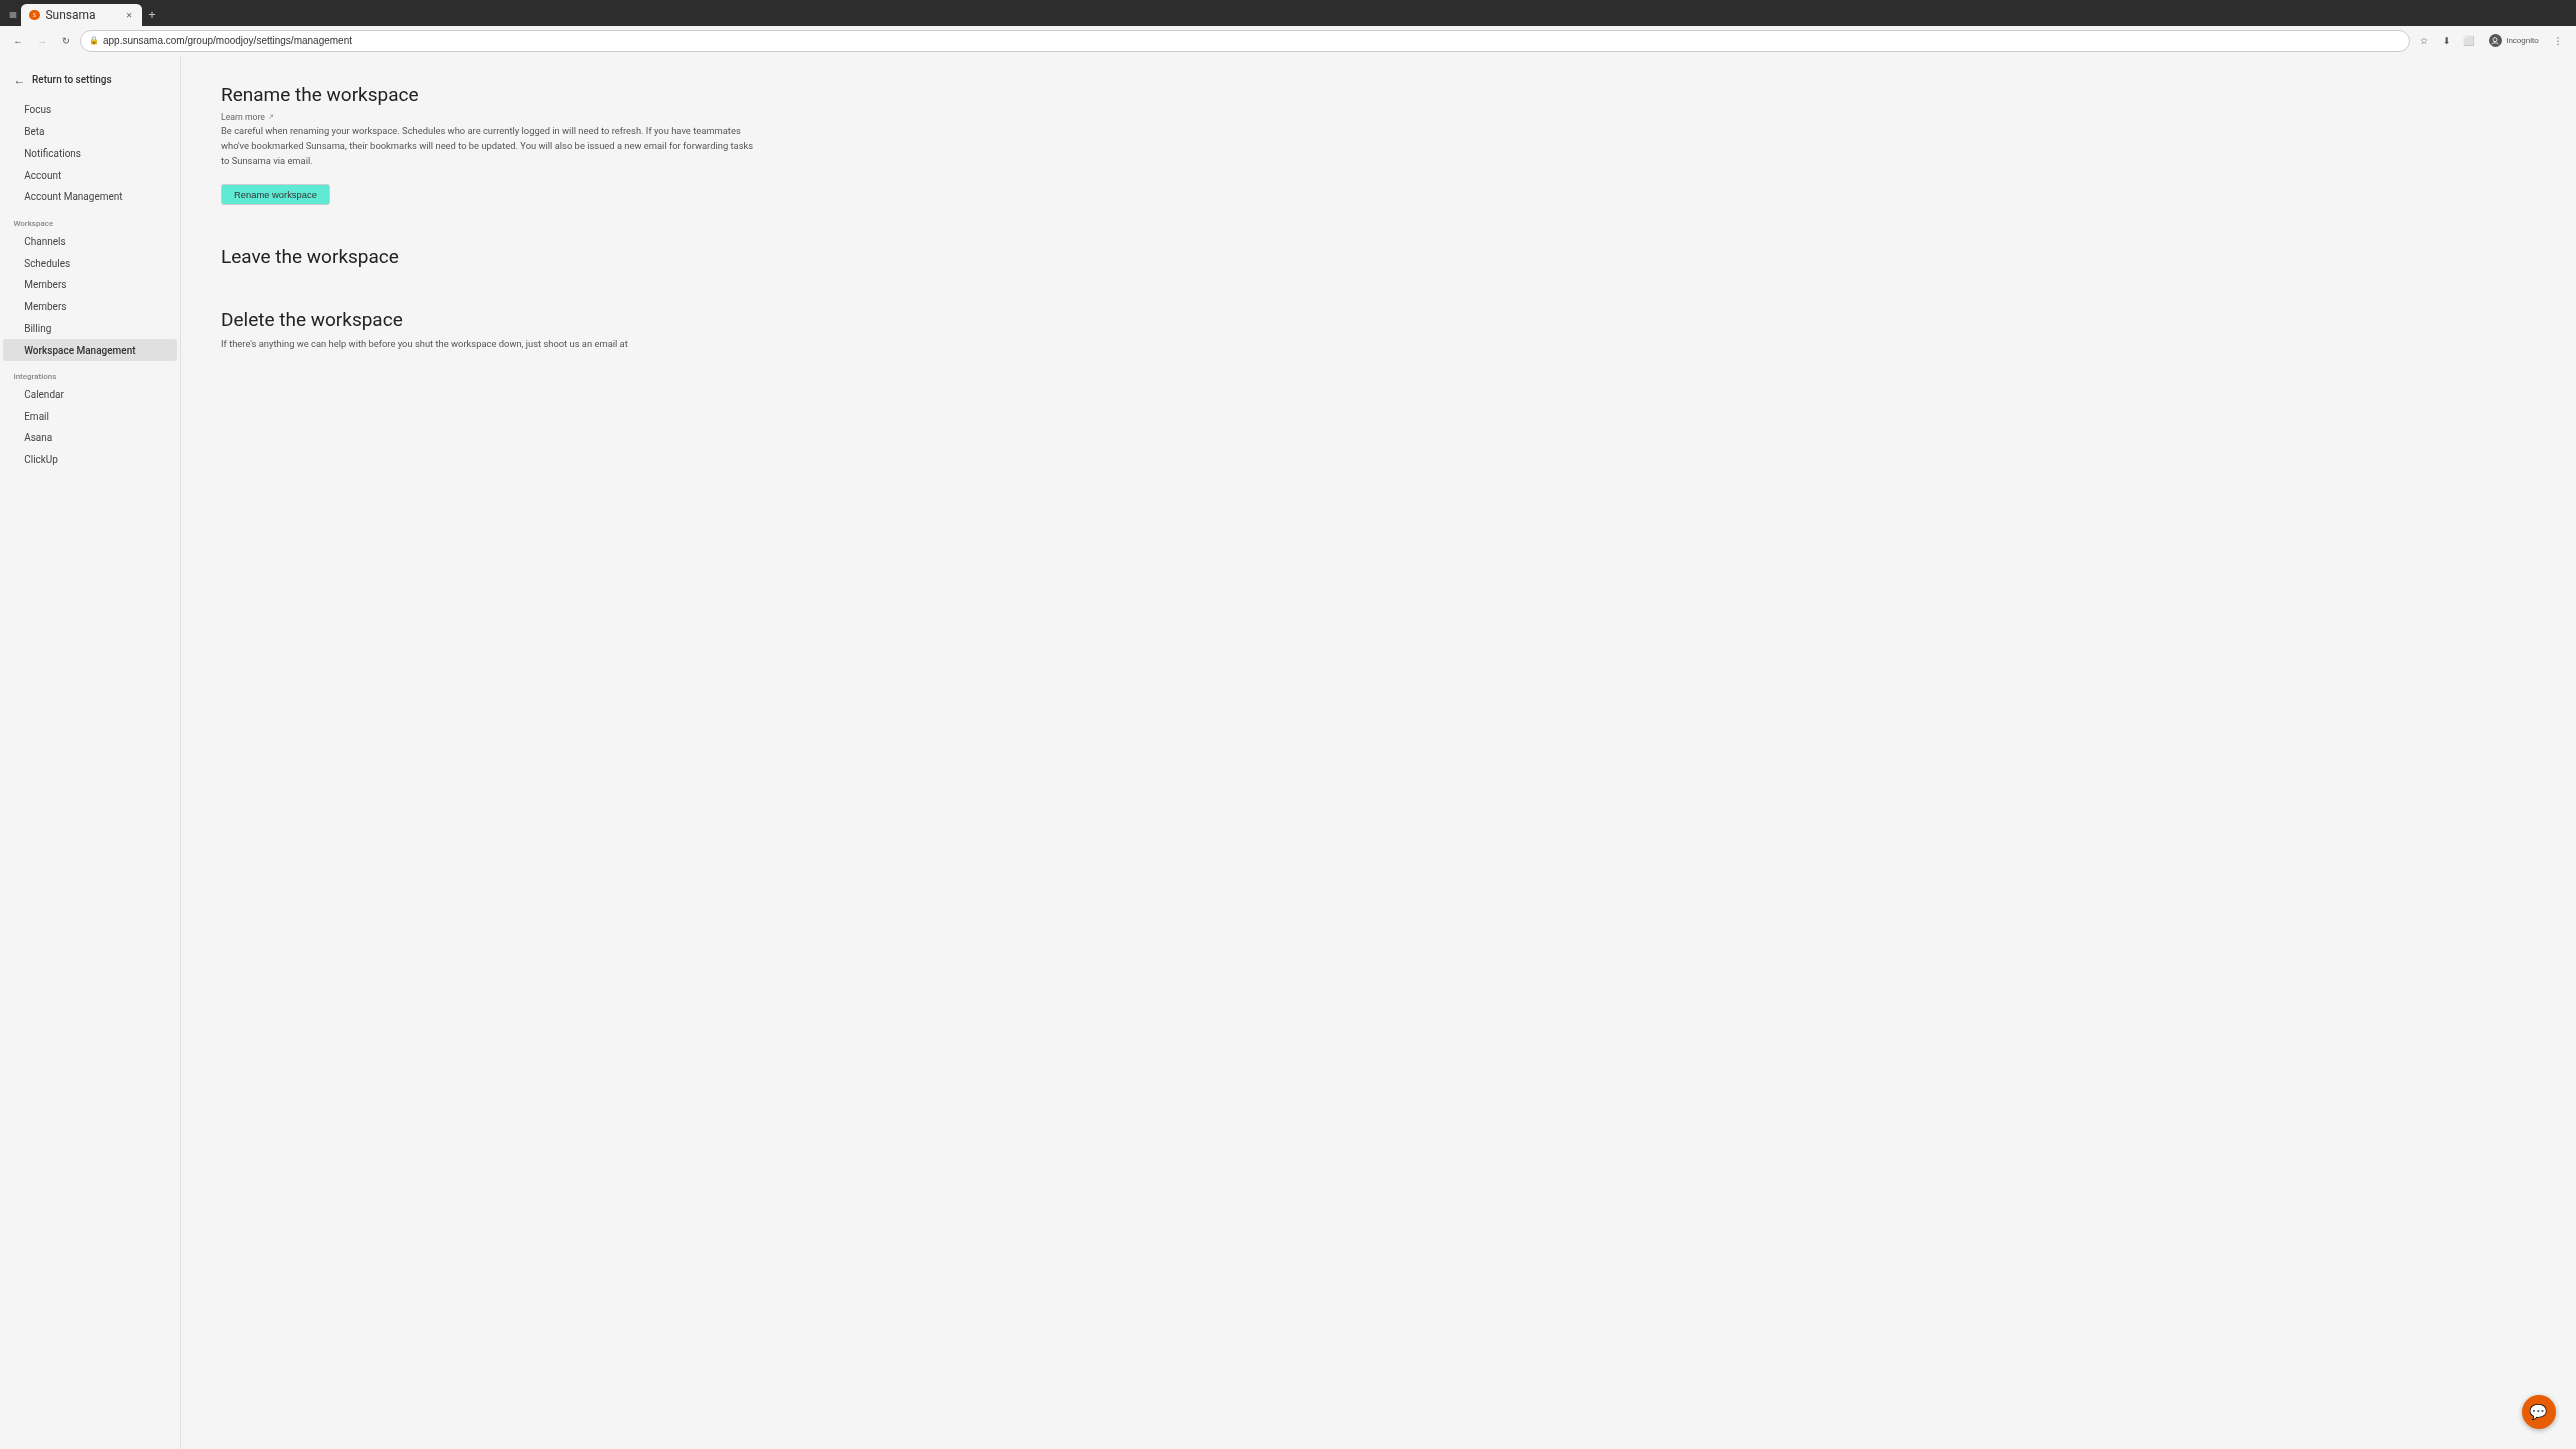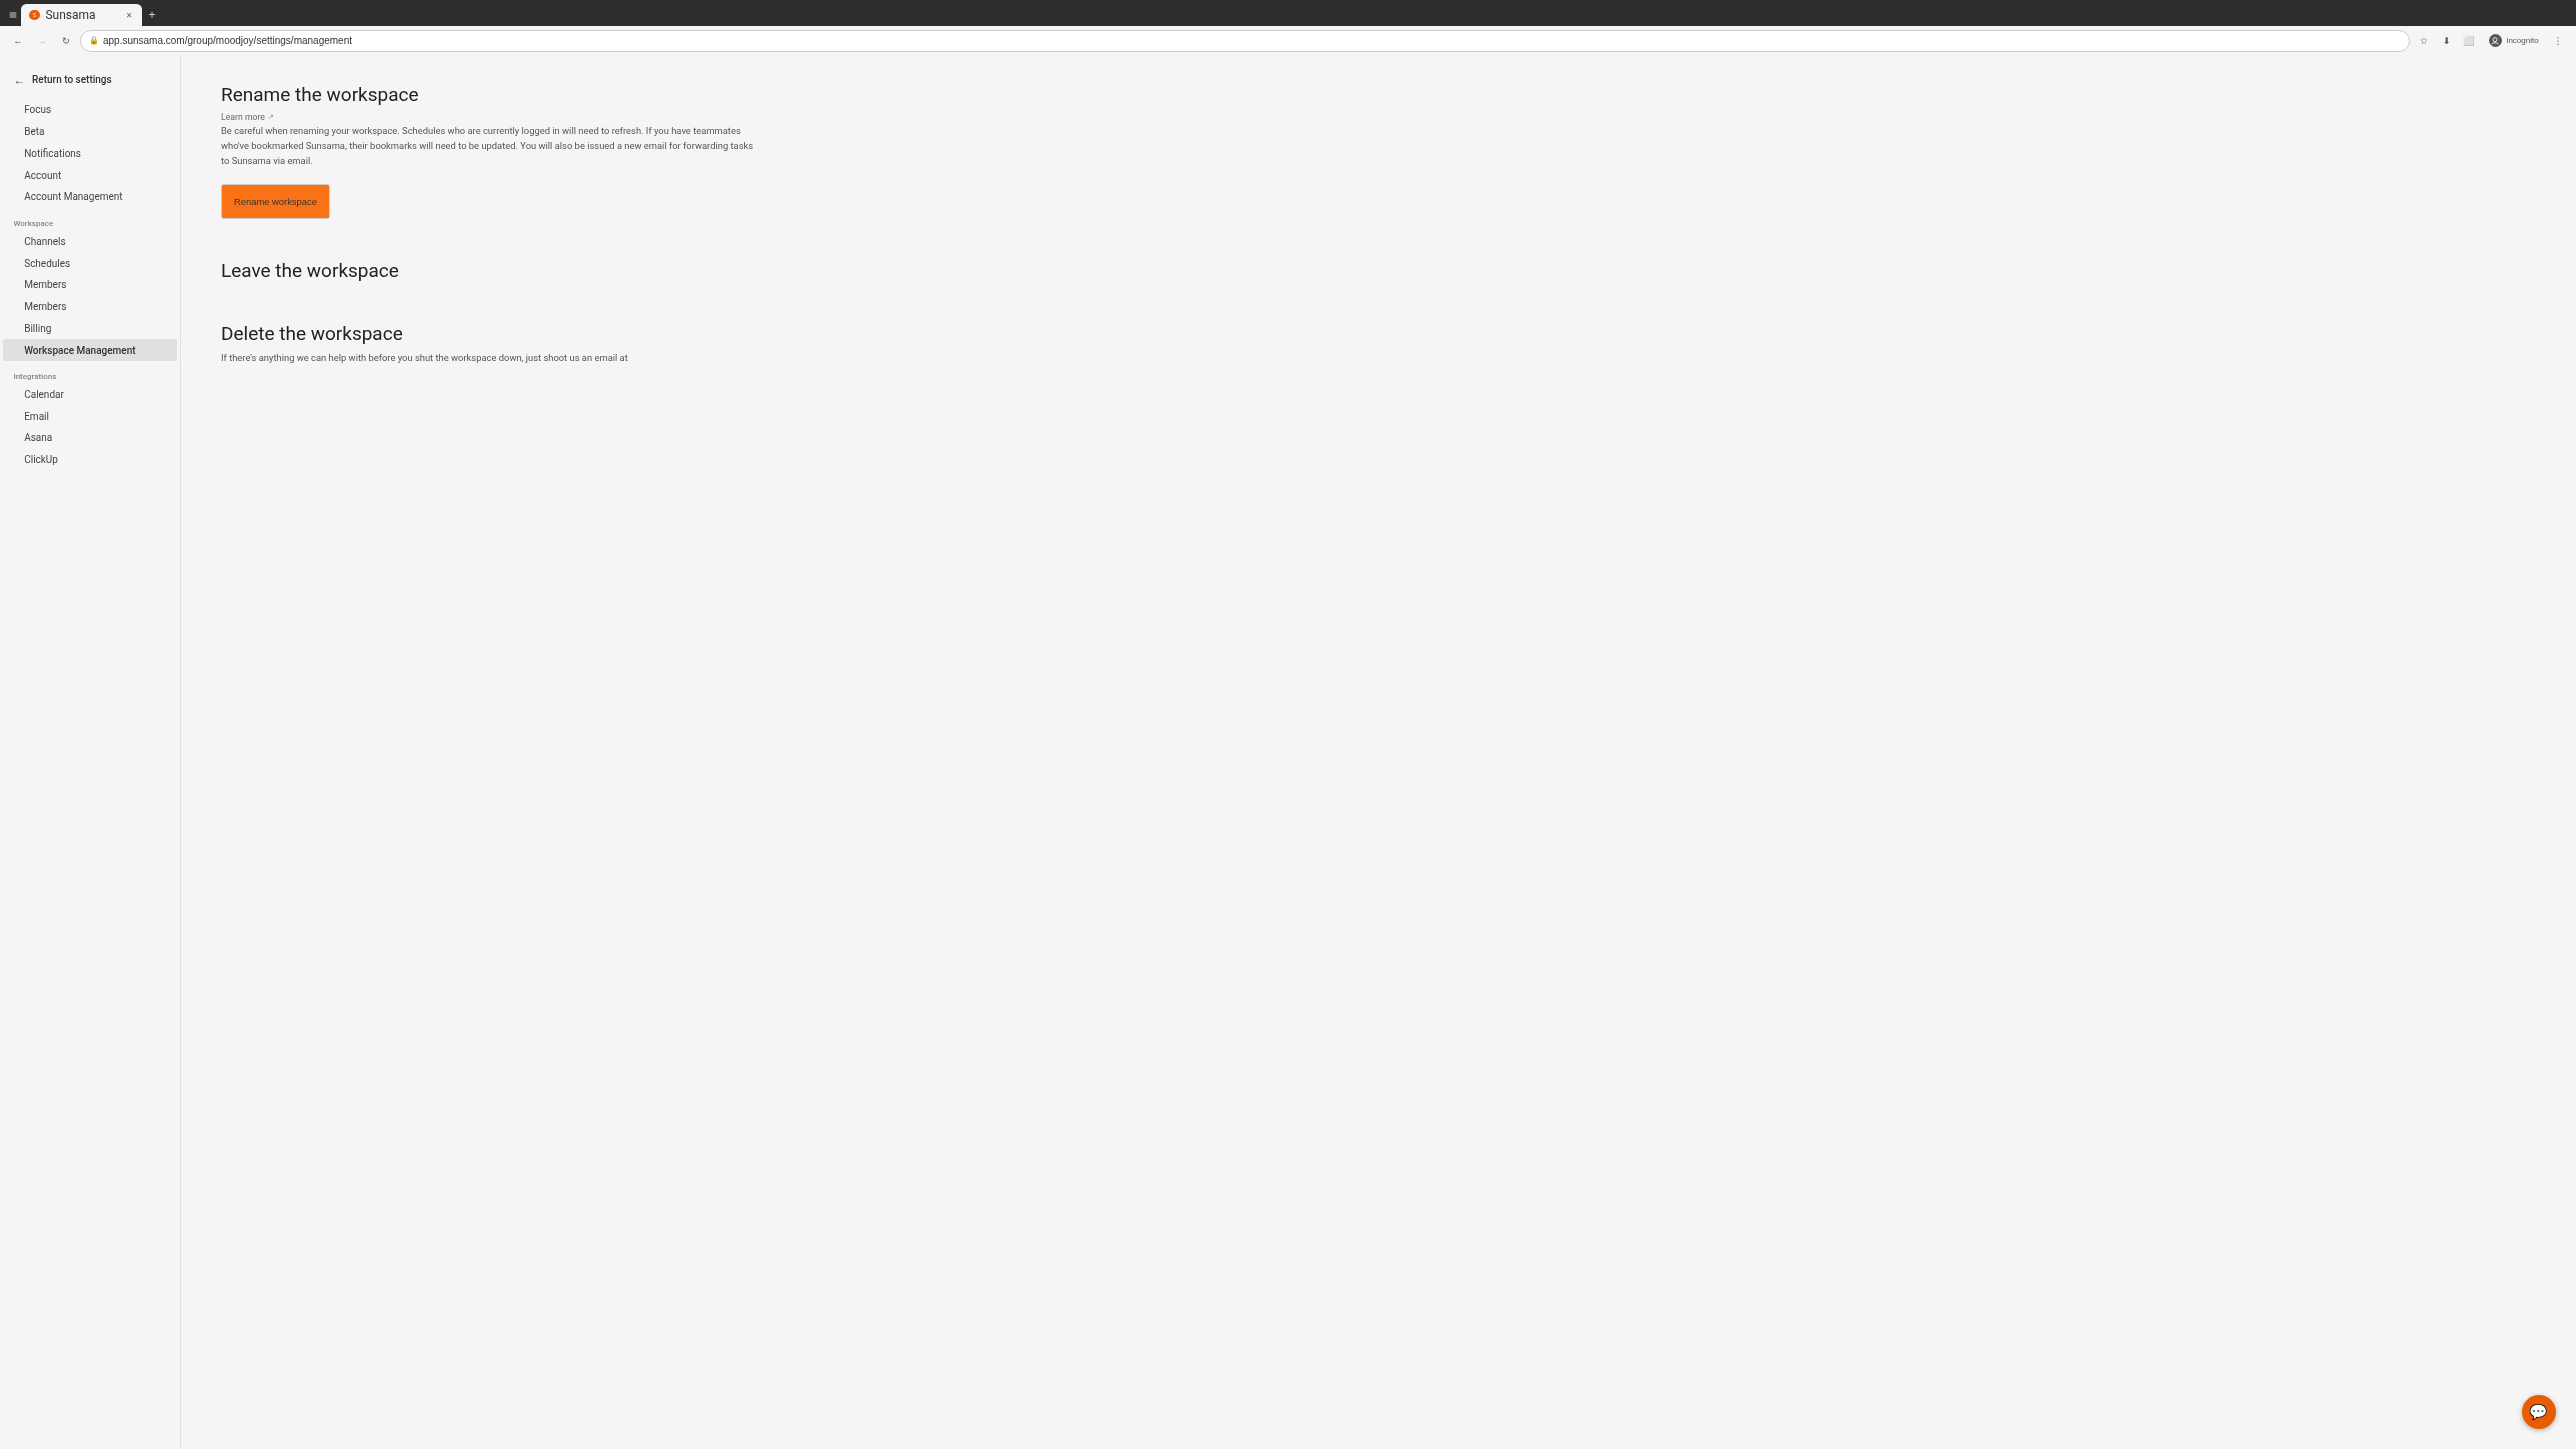--- a/index.html
+++ b/index.html
@@ -281,22 +281,22 @@
       font-size: 7.4px;
       color: #888;
     }
     .section-description {
       font-size: 9.4px;
       color: #555;
       line-height: 1.6;
       margin-bottom: 16px;
     }
     .rename-btn {
-      padding: 11px 12px;
-      background: #f97316;
+      padding: 4px 12px;
+      background: #5eead4;
       border: 0.7px solid #ccc;
       border-radius: 2.7px;
       font-size: 9.4px;
       color: #333;
       cursor: pointer;
     }
 
     
     .chat-button {
       position: fixed;

